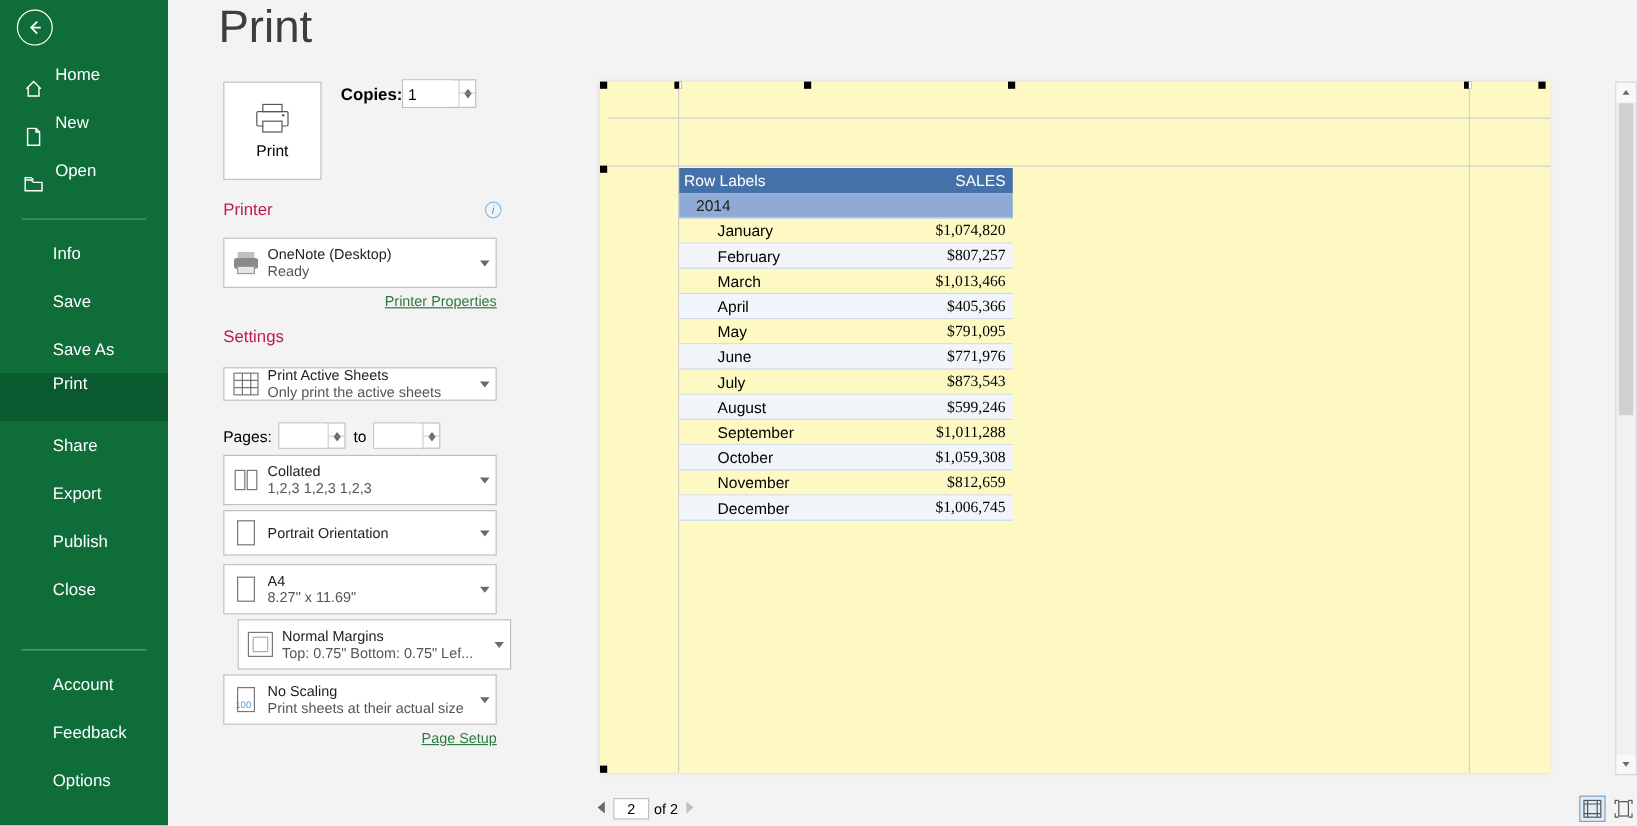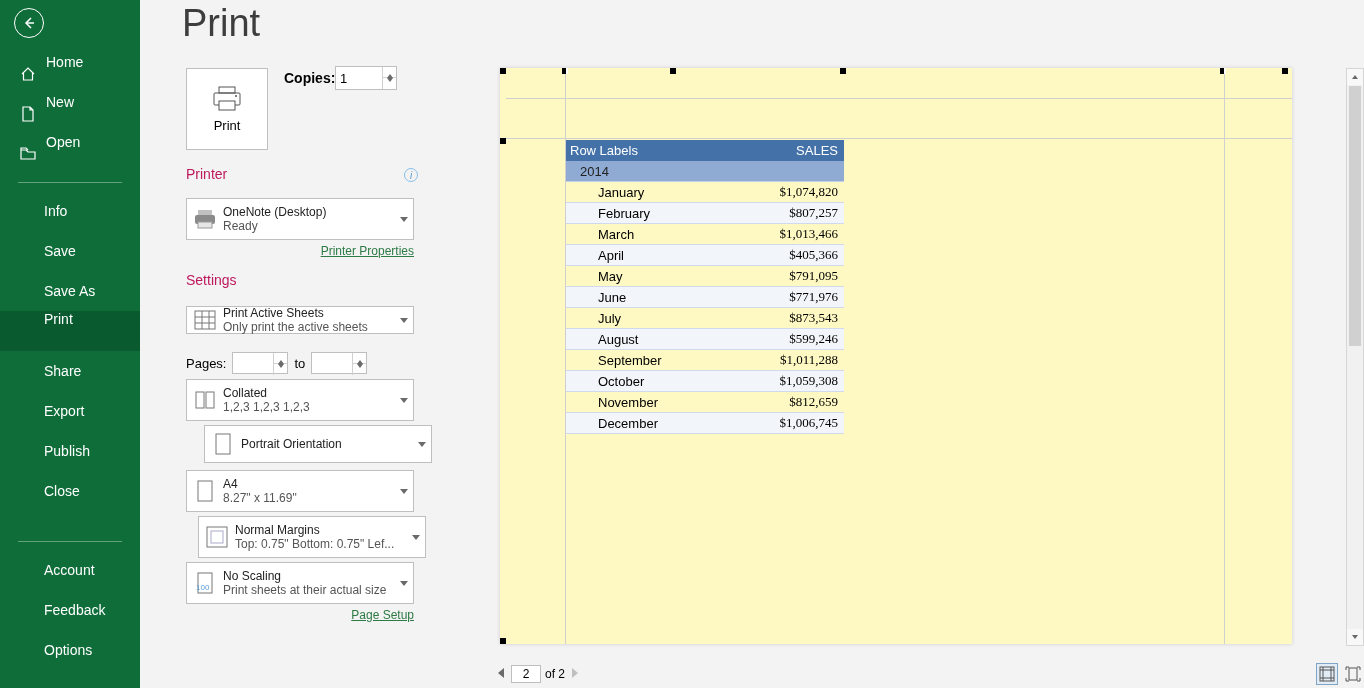--- a/index.html
+++ b/index.html
@@ -46,21 +46,21 @@
   .printer-dd { top:198px; height:42px; }
   .link { color:#2d7a45; text-decoration:underline; font-size:12px; cursor:pointer; position:absolute; }
   .printer-props { left:46px; width:228px; text-align:right; top:244px; }
 
   .settings-title { position:absolute; left:46px; top:272px; }
   .dd-s0 { top:306px; height:28px; }
   .pages-row { position:absolute; left:46px; top:352px; display:flex; align-items:center; gap:6px; font-size:13px; }
   .pages-row .pinp { width:56px; height:22px; border:1px solid #bfbfbf; position:relative; background:#fff; }
   .pages-row .pinp input { border:none; width:38px; height:20px; padding:0 4px; font-size:12px; outline:none; }
   .dd-s1 { top:379px; height:42px; }
-  .dd-s2 { top:425px; height:38px;margin-left:18px; }
+  .dd-s2 { top:425px; height:38px; }
   .dd-s3 { top:470px; height:42px; }
   .dd-s4 { top:516px; height:42px;margin-left:12px; }
   .dd-s5 { top:562px; height:42px; }
   .page-setup { left:46px; width:228px; text-align:right; top:608px; }
 
   .preview-wrap { position:absolute; left:360px; top:68px; width:804px; height:578px; background:#f3f3f3; }
   .preview-page { position:absolute; left:0; top:0; width:792px; height:576px; background:#fef9c3; box-shadow:0 0 4px rgba(0,0,0,0.15); }
   .ruler-h { position:absolute; top:0; left:0; right:0; height:6px; }
   .ruler-h .tick { position:absolute; top:0; width:6px; height:6px; background:#000; }
   .ruler-h .tickW { position:absolute; top:0; width:2px; height:6px; background:#fff; }

